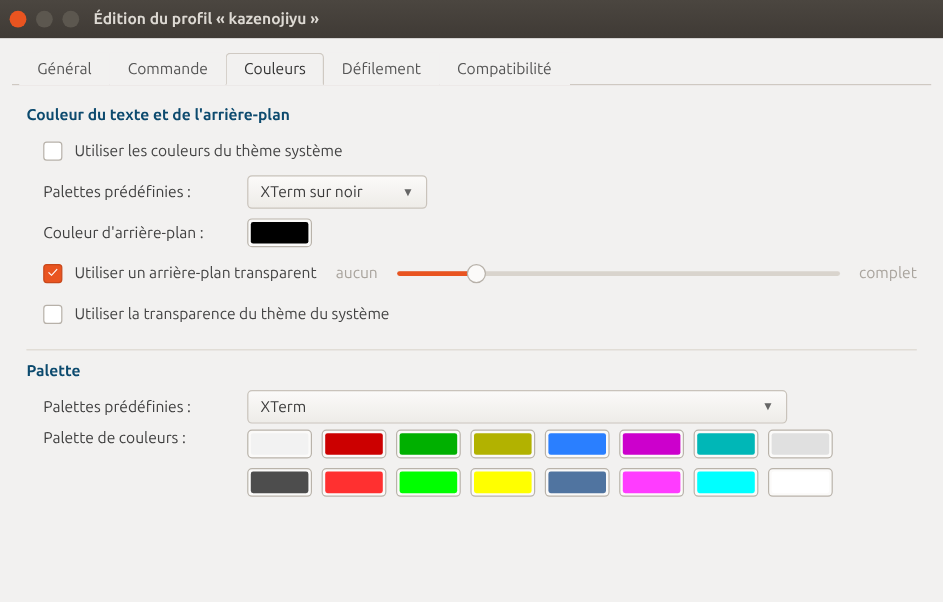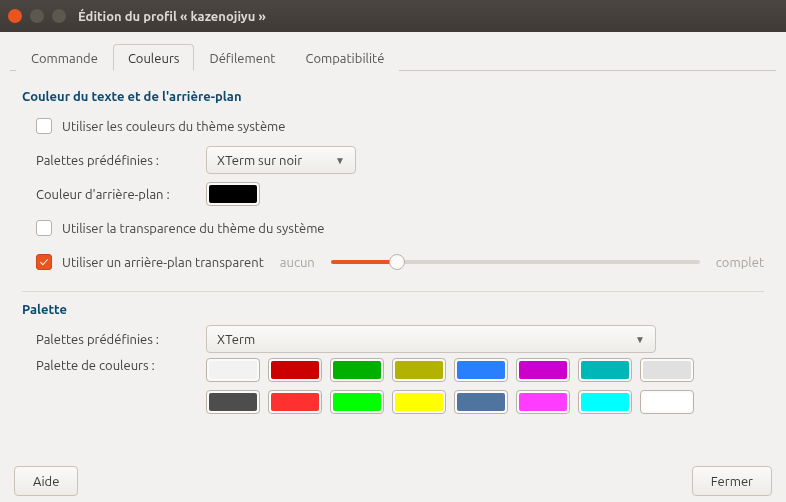--- a/index.html
+++ b/index.html
@@ -187,20 +187,21 @@
 <div class="titlebar">
   <span class="tb-btn tb-close"></span>
   <span class="tb-btn"></span>
   <span class="tb-btn"></span>
   <span class="title">Édition du profil « kazenojiyu »</span>
 </div>
 
 <div class="window-body">
 
   <div class="tabs">
+    <div class="tab">Général</div>
     <div class="tab">Commande</div>
     <div class="tab active">Couleurs</div>
     <div class="tab">Défilement</div>
     <div class="tab">Compatibilité</div>
   </div>
 
   <div class="content">
 
     <div class="section-title">Couleur du texte et de l'arrière-plan</div>
 
@@ -216,38 +217,38 @@
         <span class="caret">▼</span>
       </div>
     </div>
 
 
     <div class="row">
       <span class="lbl-col">Couleur d'arrière-plan :</span>
       <div class="color-btn">
         <span class="sw" style="background: rgb(0, 0, 0);"></span>
       </div>
-    </div>
-
-    <div class="row">
-      <span class="checkbox"></span>
-      <span class="label">Utiliser la transparence du thème du système</span>
     </div>
 
     <div class="row">
       <span class="checkbox checked"></span>
       <span class="label">Utiliser un arrière-plan transparent</span>
       <span class="label disabled" style="margin-left:6px;">aucun</span>
       <div class="slider-track">
         <div class="slider-fill" style="width: 18%;"></div>
         <div class="slider-thumb" style="left: 18%;"></div>
       </div>
       <span class="label disabled">complet</span>
     </div>
 
+    <div class="row">
+      <span class="checkbox"></span>
+      <span class="label">Utiliser la transparence du thème du système</span>
+    </div>
+
     <hr class="sep">
 
     <div class="section-title">Palette</div>
 
     <div class="row">
       <span class="lbl-col">Palettes prédéfinies :</span>
       <div class="select wide">
         <span>XTerm</span>
         <span class="caret">▼</span>
       </div>
@@ -302,18 +303,14 @@
             <span class="sw" style="background: rgb(0, 255, 255);"></span>
           </div>
           <div class="color-btn">
             <span class="sw" style="background: rgb(255, 255, 255);"></span>
           </div>
         </div>
     </div>
 
   </div>
 
-  <div class="footer">
-    <div class="btn">Aide</div>
-    <div class="btn">Fermer</div>
-  </div>
 
 </div>
 
 </body></html>

